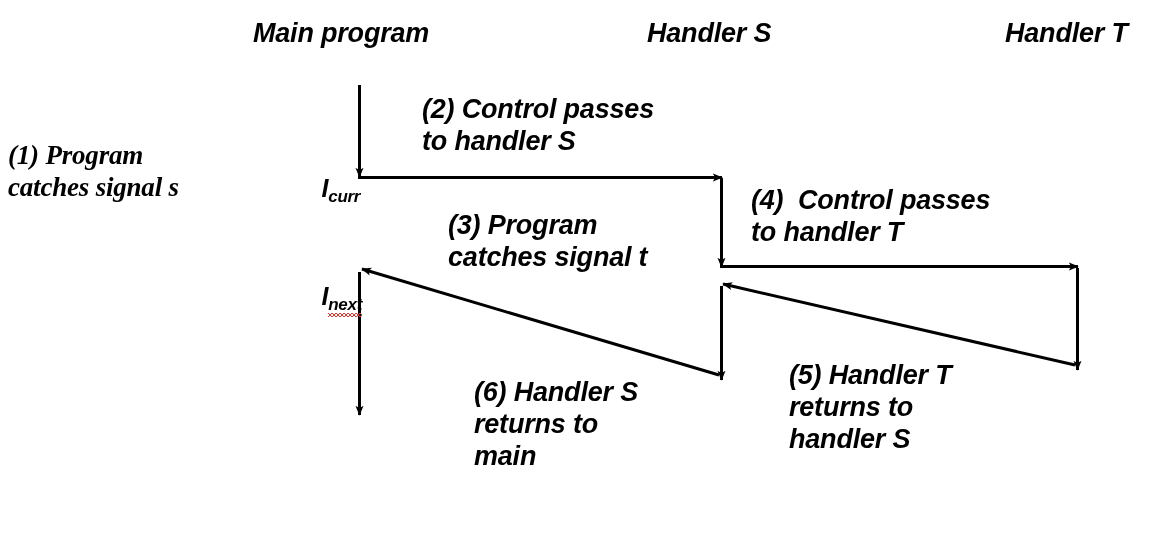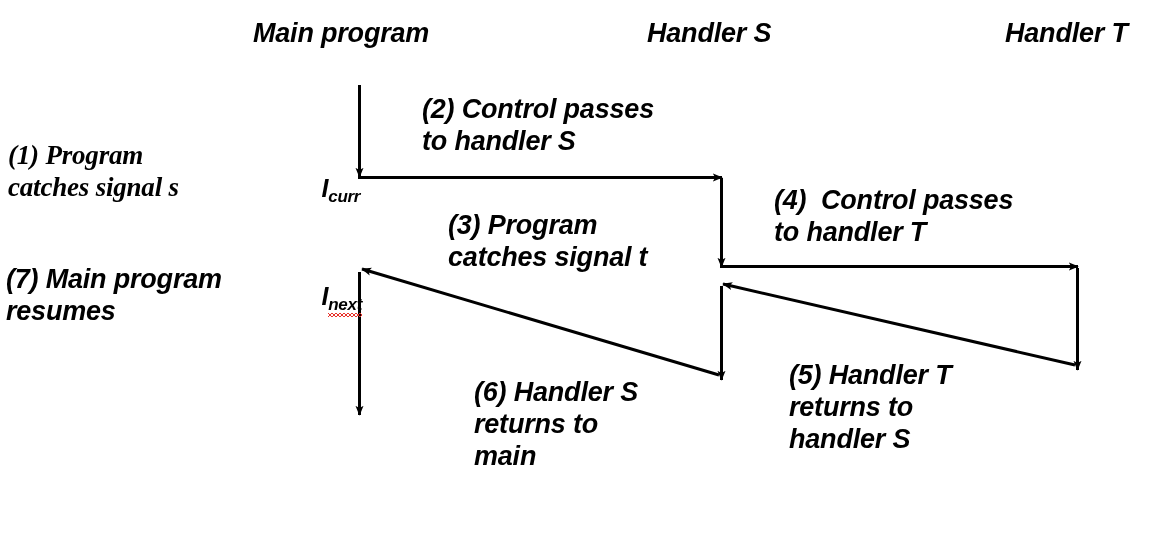--- a/index.html
+++ b/index.html
@@ -114,28 +114,26 @@
 
   <div class="lbl step" style="left:8px; top:140px;font-family:Liberation Serif, serif;">(1) Program
 catches signal s</div>
 
   <div class="lbl step" style="left:398px; top:94px;margin-left:24px;">(2) Control passes
 to handler S</div>
 
   <div class="lbl step" style="left:448px; top:210px;">(3) Program
 catches signal t</div>
 
-  <div class="lbl step" style="left:751px; top:185px;margin-left:23px;">(4)  Control passes
+  <div class="lbl step" style="left:751px; top:185px;">(4)  Control passes
 to handler T</div>
 
   <div class="lbl step" style="left:789px; top:360px;">(5) Handler T
 returns to
 handler S</div>
 
   <div class="lbl step" style="left:474px; top:377px;">(6) Handler S
 returns to
 main
 program</div>
 
-  <div class="lbl step" style="left:6px; top:264px;">(7) Main program
-resumes</div>
 
 </div>
 
 </body></html>

